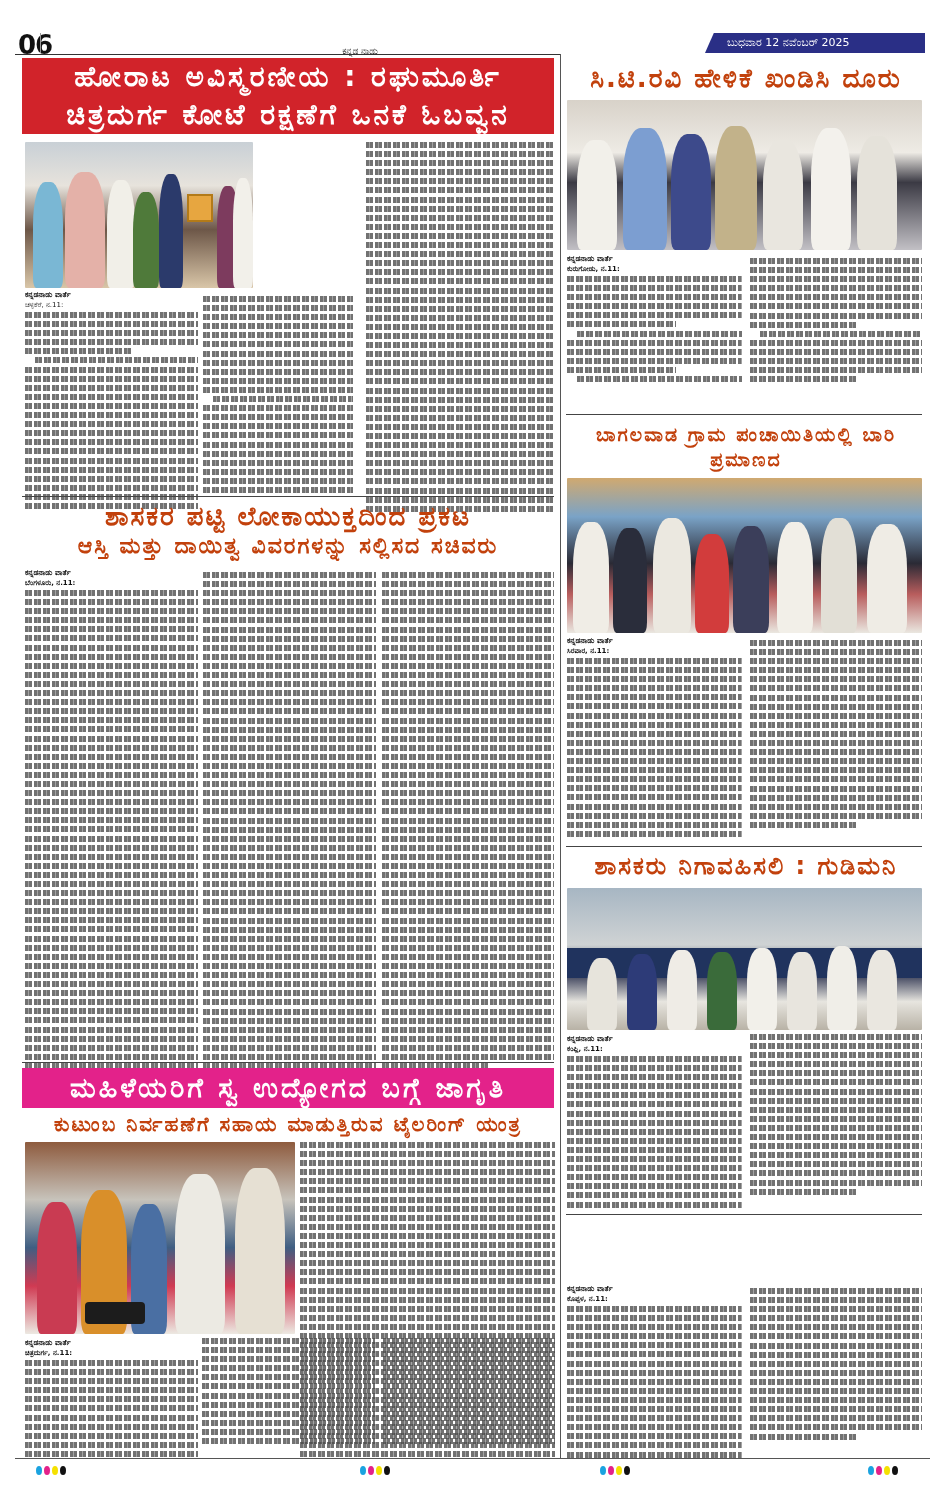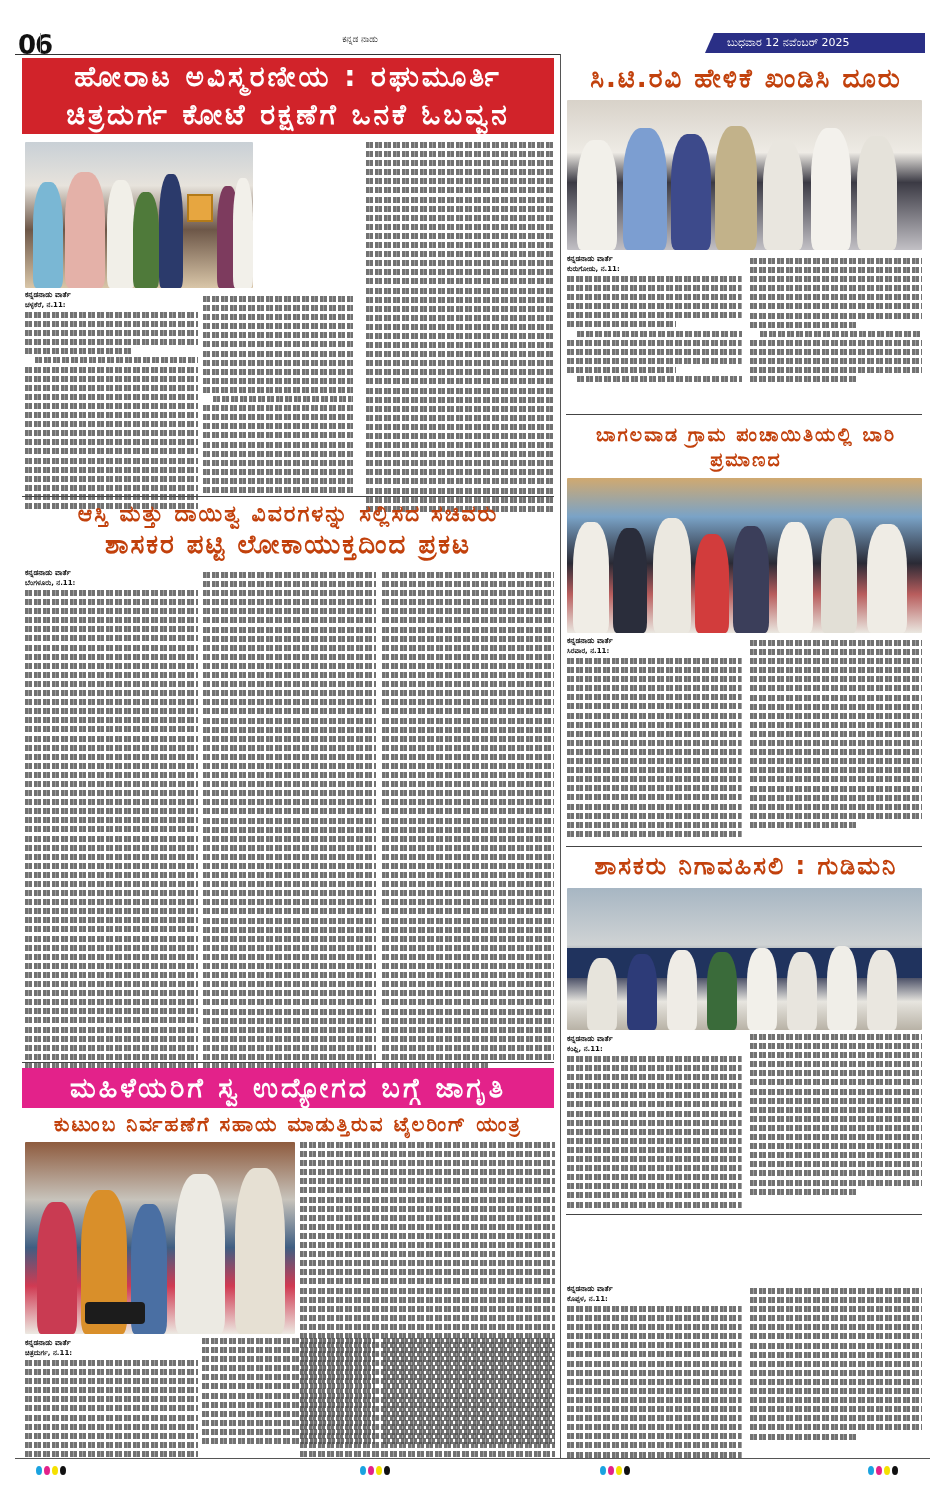--- a/index.html
+++ b/index.html
@@ -2,21 +2,21 @@
 <html><head>
 <meta charset="utf-8">
 <style>
   *{box-sizing:border-box;margin:0;padding:0}
   html,body{width:945px;height:1507px;background:#fff;overflow:hidden}
   body{position:relative;font-family:"DejaVu Sans",sans-serif;color:#111}
   .abs{position:absolute}
   
   #pageno{left:18px;top:30px;font:900 26px "DejaVu Sans",sans-serif;letter-spacing:-1px}
   #pgsep{left:40px;top:33px;width:1px;height:20px;background:#999}
-  #masthead{left:210px;top:34px;width:300px;text-align:center;font-size:9px}
+  #masthead{left:210px;top:46px;width:300px;text-align:center;font-size:9px}
   #dateband{left:705px;top:33px;width:220px;height:20px;background:#2a2f86;clip-path:polygon(4% 0,100% 0,100% 100%,0 100%);color:#fff;font-size:11px;line-height:20px;padding-left:22px}
   #toprule{left:15px;top:54px;width:545px;height:1px;background:#333}
   #colrule{left:560px;top:54px;width:1px;height:1405px;background:#555}
   #botrule{left:15px;top:1458px;width:915px;height:1px;background:#555}
   
   .hl-red{background:#d1232a;color:#fff;font-weight:bold;text-align:center;line-height:38px;font-size:28px;letter-spacing:3px}
   .hl-pink{background:#e3228a;color:#fff;font-weight:bold;text-align:center;font-size:27px;line-height:40px;letter-spacing:3px}
   .hl-black{color:#c2410c;font-weight:bold;text-align:center;letter-spacing:2px}
   
   .photo{overflow:hidden;border-radius:1px}
@@ -58,21 +58,21 @@
   <div class="fig" style="left:40px;top:30px;width:40px;height:116px;background:#e4b1a8"></div>
   <div class="fig" style="left:82px;top:38px;width:28px;height:108px;background:#f1efe8"></div>
   <div class="fig" style="left:108px;top:50px;width:26px;height:96px;background:#4f7a3a"></div>
   <div class="fig" style="left:134px;top:32px;width:24px;height:114px;background:#2b3a6b"></div>
   <div class="abs" style="left:162px;top:52px;width:26px;height:28px;background:#e7a640;border:2px solid #b37a18"></div>
   <div class="fig" style="left:192px;top:44px;width:22px;height:102px;background:#7d3b5e"></div>
   <div class="fig" style="left:208px;top:36px;width:20px;height:110px;background:#f2f0ea"></div>
 </div>
 <div class="col" style="left:25px;top:290px;width:173px">
   <div class="byline">ಕನ್ನಡನಾಡು ವಾರ್ತೆ</div>
-  <div class="byline" style="font-weight:bold;font-size:7px">ಚಳ್ಳಕೆರೆ, ನ.11:</div>
+  <div class="byline" style="font-weight:normal;font-size:7px">ಚಳ್ಳಕೆರೆ, ನ.11:</div>
   <div class="lines" style="margin-top:2px">
     <div class="ln"></div>
       <div class="ln"></div>
       <div class="ln"></div>
       <div class="ln"></div>
       <div class="ln short"></div>
     <div class="ln ind"></div>
       <div class="ln"></div>
       <div class="ln"></div>
       <div class="ln"></div>
@@ -162,22 +162,22 @@
         <div class="ln"></div>
         <div class="ln"></div>
         <div class="ln"></div>
     </div>
   </div>
 </div>
 <div class="col" style="left:258px;top:142px;width:94px"></div>
 <div class="rule" style="left:22px;top:496px;width:532px"></div>
 
 <div class="abs hl-black" style="left:22px;top:500px;width:532px;font-size:22px;line-height:28px">
+  <div style="font-size:26px;line-height:32px">ಶಾಸಕರ ಪಟ್ಟಿ ಲೋಕಾಯುಕ್ತದಿಂದ ಪ್ರಕಟ</div>
   <div>ಆಸ್ತಿ ಮತ್ತು ದಾಯಿತ್ವ ವಿವರಗಳನ್ನು ಸಲ್ಲಿಸದ ಸಚಿವರು</div>
-  <div style="font-size:26px;line-height:32px">ಶಾಸಕರ ಪಟ್ಟಿ ಲೋಕಾಯುಕ್ತದಿಂದ ಪ್ರಕಟ</div>
 </div>
 <div class="col" style="left:25px;top:568px;width:173px">
   <div class="byline">ಕನ್ನಡನಾಡು ವಾರ್ತೆ</div>
   <div class="byline" style="font-size:7px">ಬೆಂಗಳೂರು, ನ.11:</div>
   <div class="lines" style="margin-top:2px">
     <div class="ln"></div>
       <div class="ln"></div>
       <div class="ln"></div>
       <div class="ln"></div>
       <div class="ln"></div>

